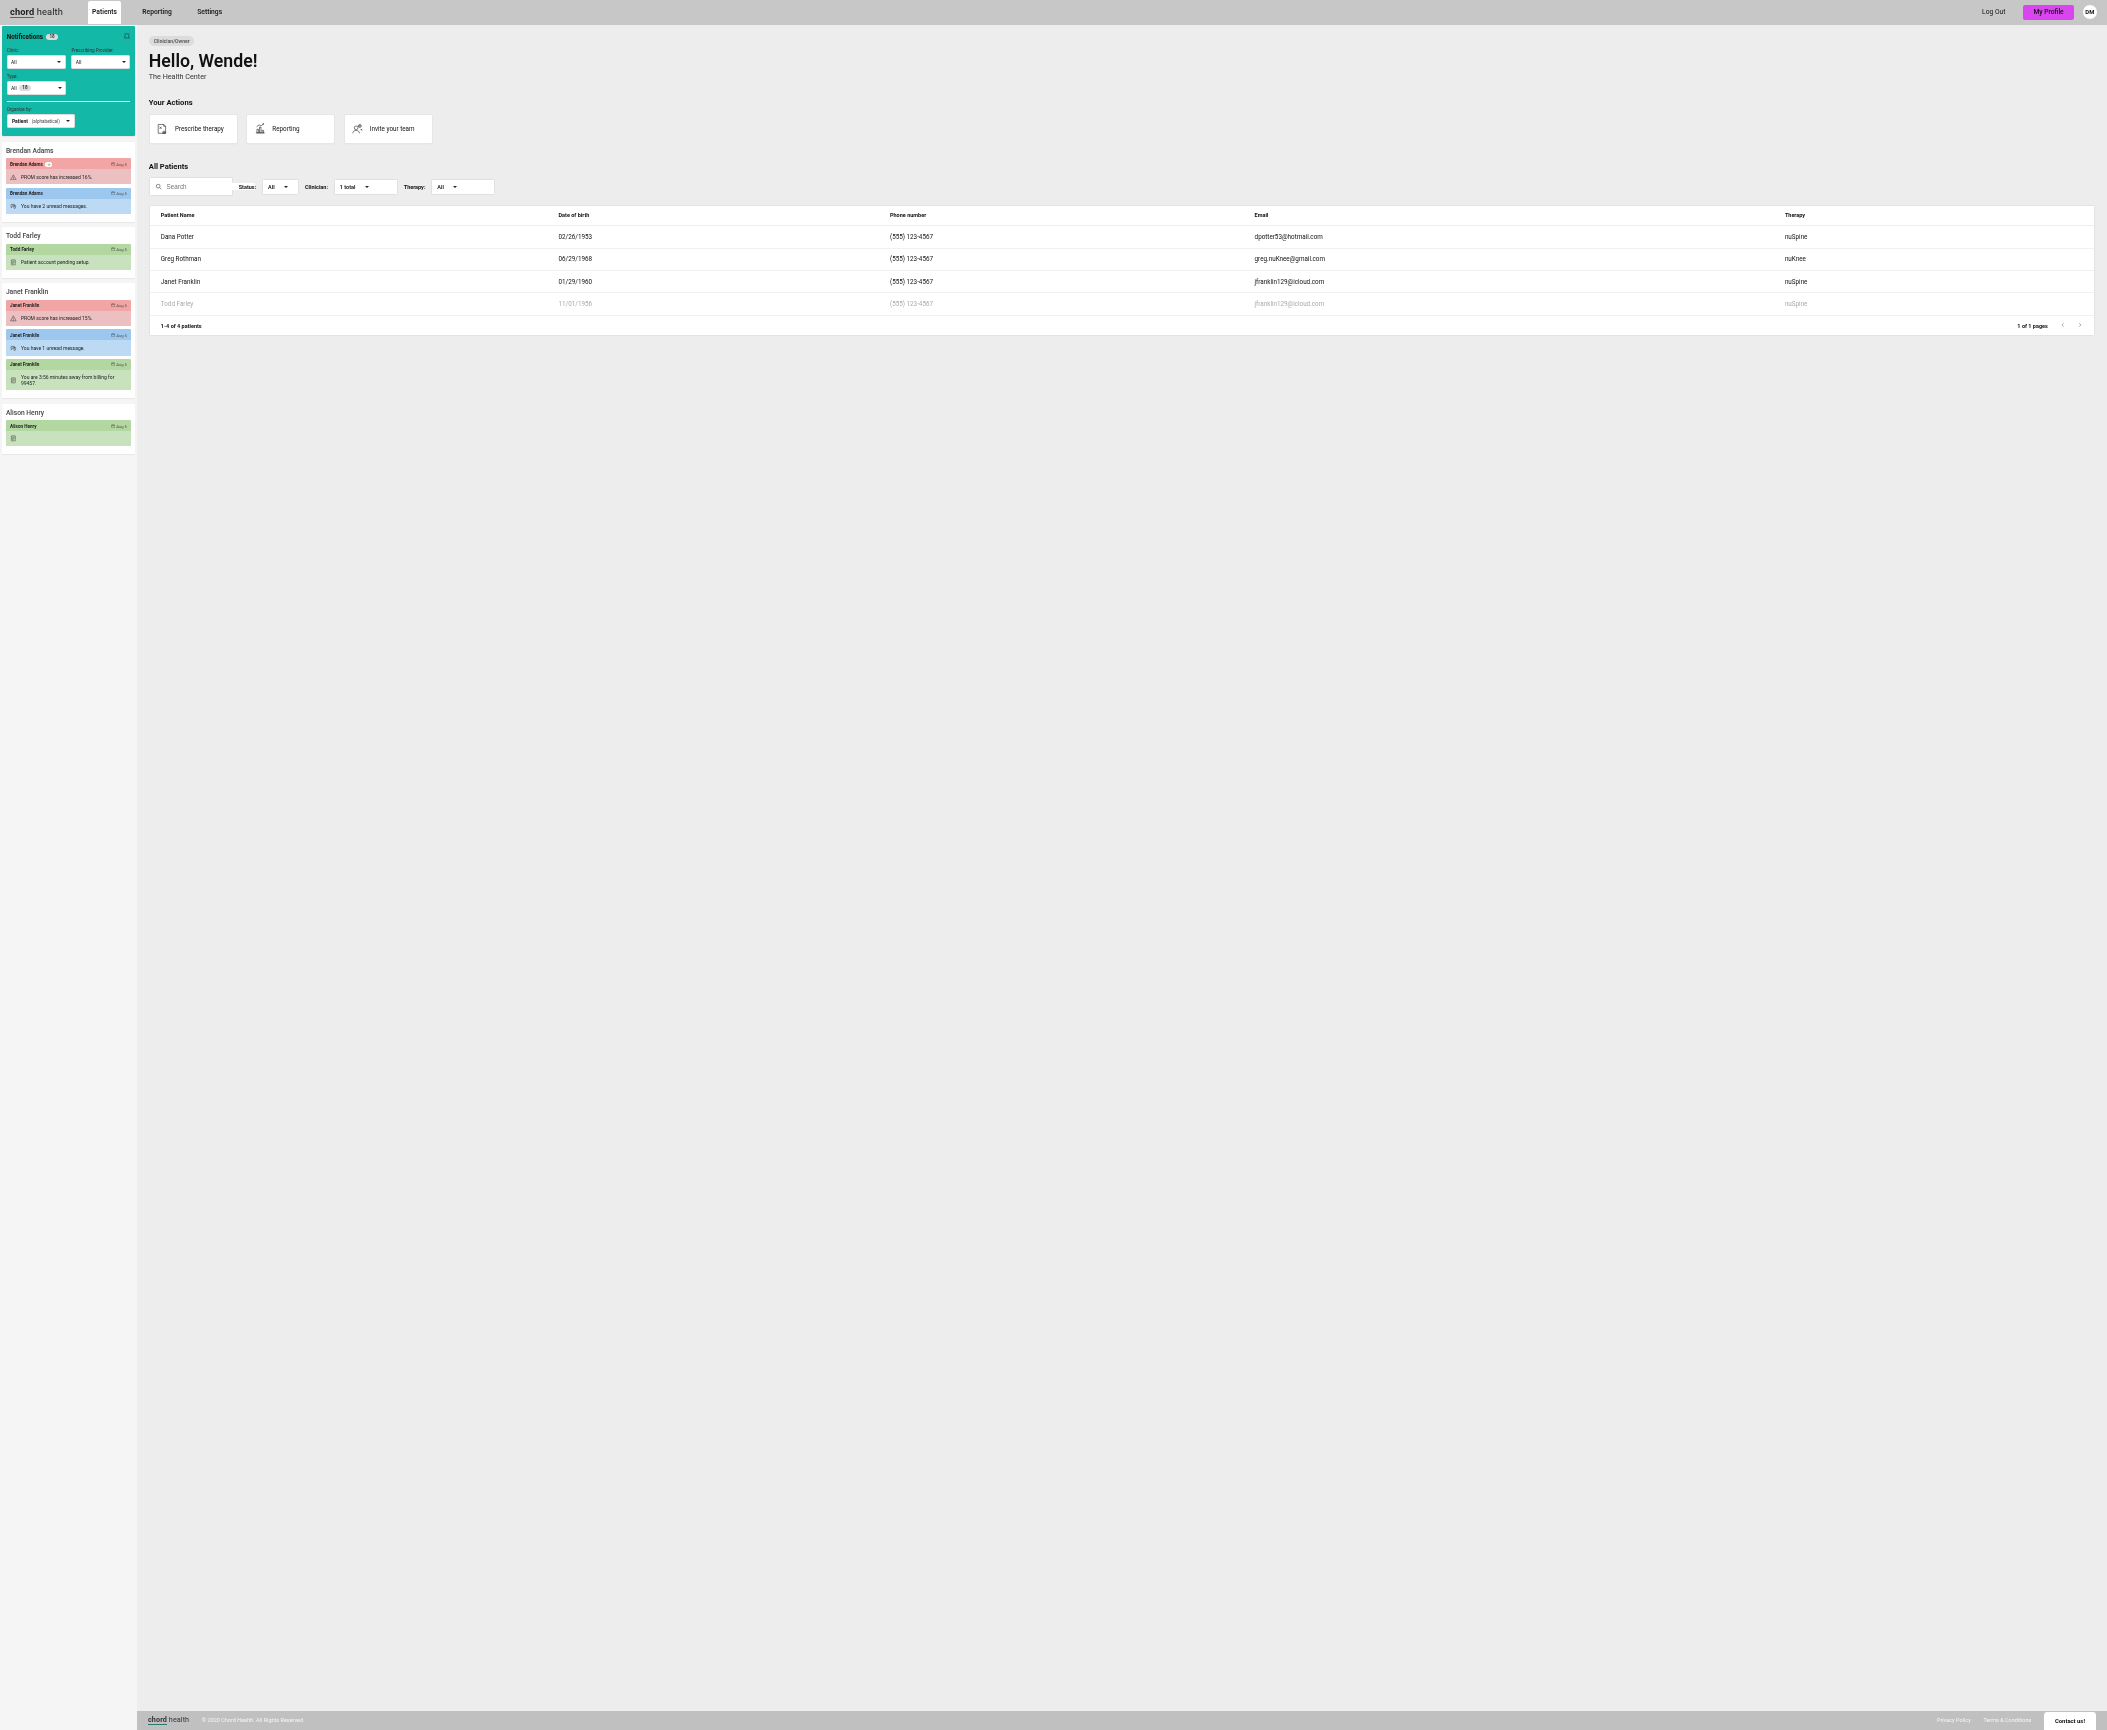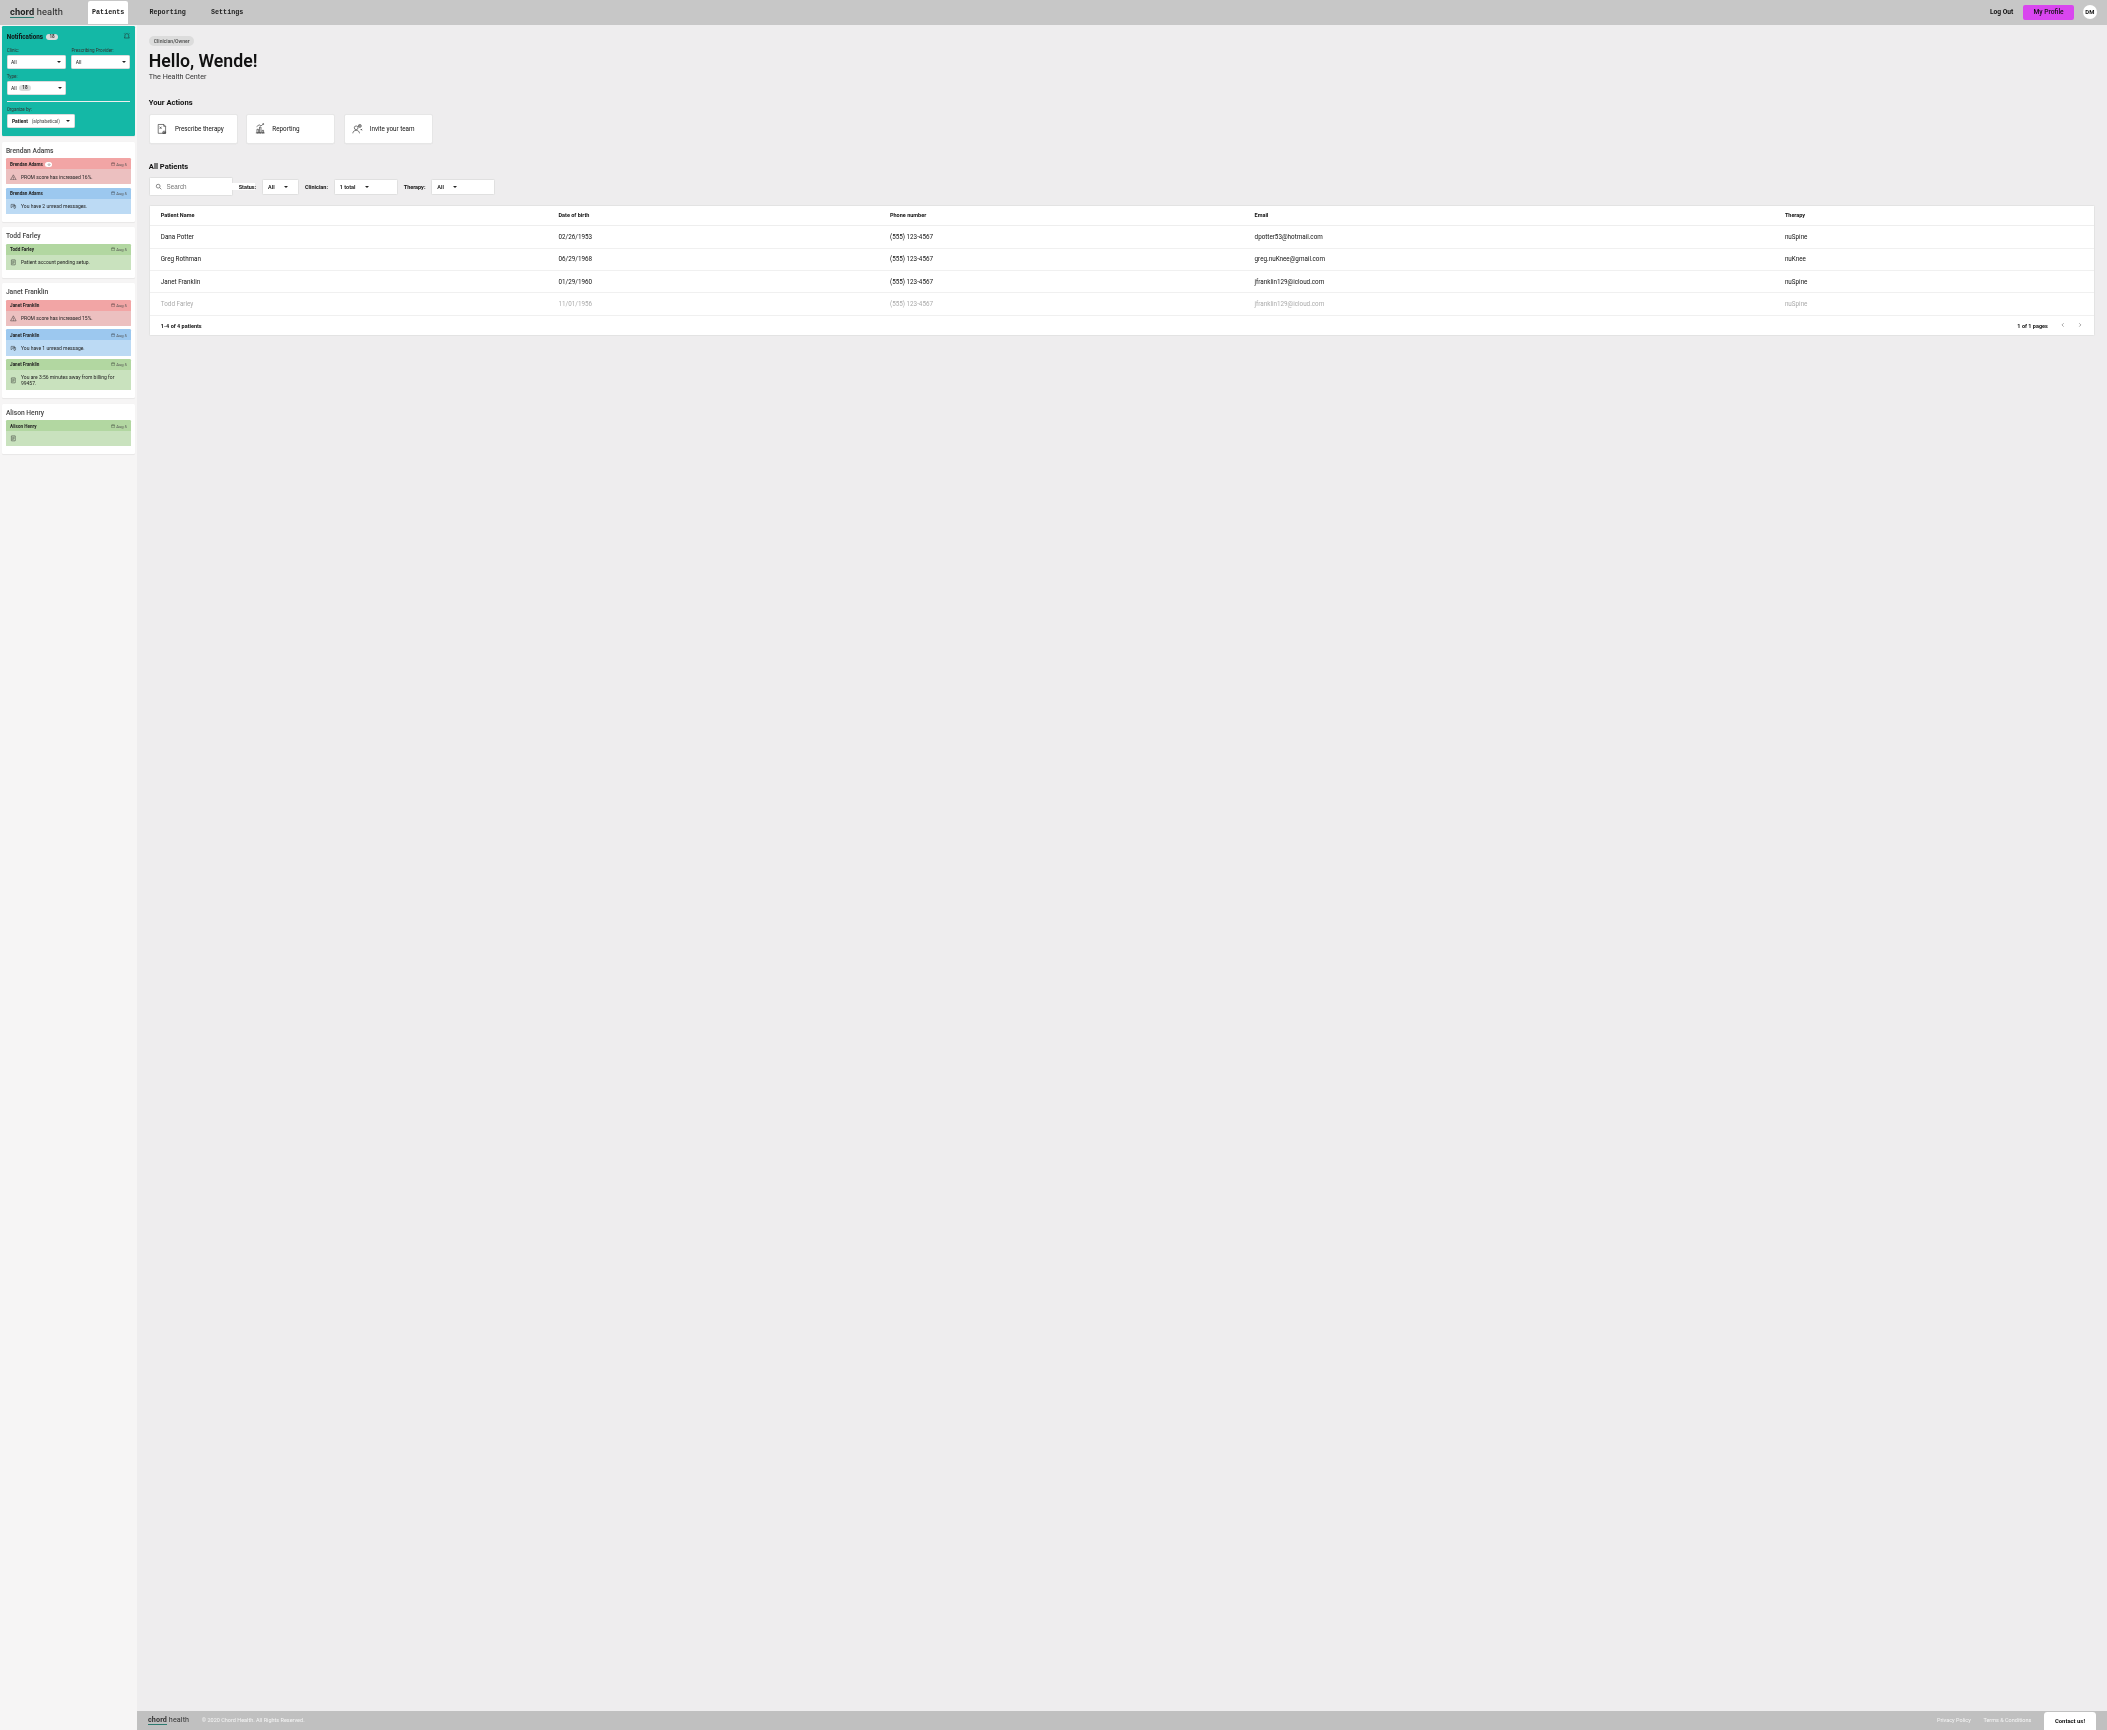--- a/index.html
+++ b/index.html
@@ -14,25 +14,25 @@
     background: #c7c7c7;
     height: 24.5px;
     display: flex;
     align-items: center;
     padding: 0 10px;
   }
   .logo { font-size: 9.3px; font-weight: 400; color:#222; letter-spacing: 0.1px; }
   .logo .chord { font-weight: 700; border-bottom: 1.3px solid #2b7a6f; padding-bottom:0px; display:inline-block;}
   .nav { display: flex; gap: 17px; margin-left: 25px; }
   .nav-item {
-    font-size: 6.7px; font-weight: 600; color: #222; padding: 7.6px 4.2px; cursor: pointer; font-family: Liberation Mono, monospace;
+    font-size: 6.7px; font-weight: 600; color: #222; padding: 7.6px 4.2px; cursor: pointer;
   }
   .nav-item.active { background: #fff; border-radius: 2.1px 2.1px 0 0; }
   .spacer { flex: 1; }
-  .logout { font-size: 6.7px; font-weight: 700; margin-right: 10px; cursor:pointer;}
+  .logout { font-size: 6.7px; font-weight: 400; margin-right: 18px; cursor:pointer;}
   .profile-btn {
     background: #d946ef; border-radius: 2.1px; padding: 3.4px 10px; font-size: 6.7px; font-weight: 500; cursor:pointer;
     margin-right: 9px;
   }
   .avatar {
     width: 14.3px; height: 14.3px; background: #fff; border-radius: 50%; display:flex;
     align-items:center; justify-content:center; font-weight:700; font-size:5.9px; cursor:pointer;
   }
   
   .body { display: flex; }

